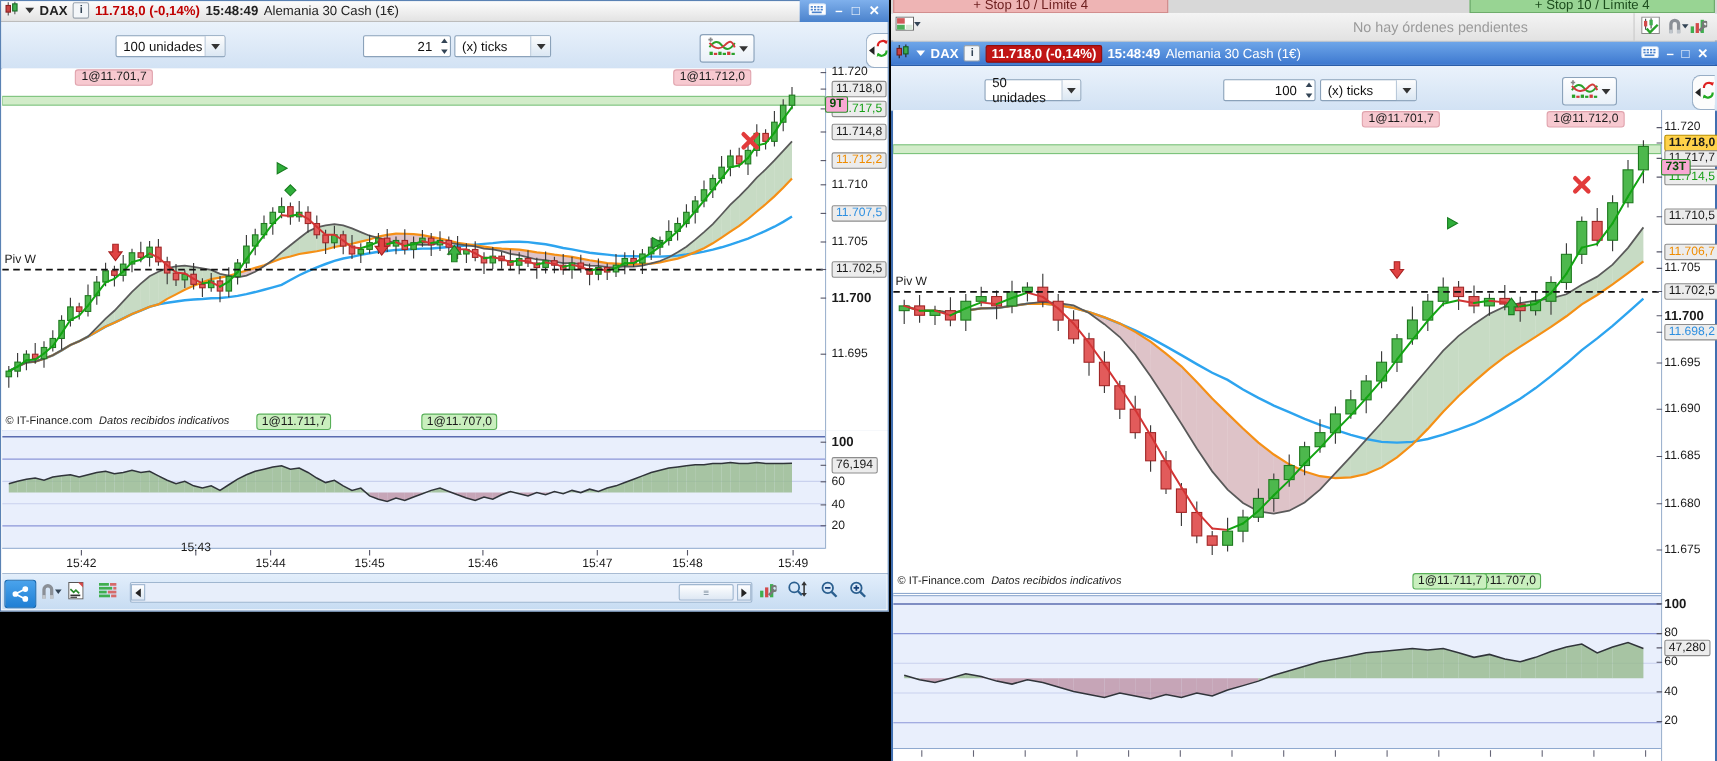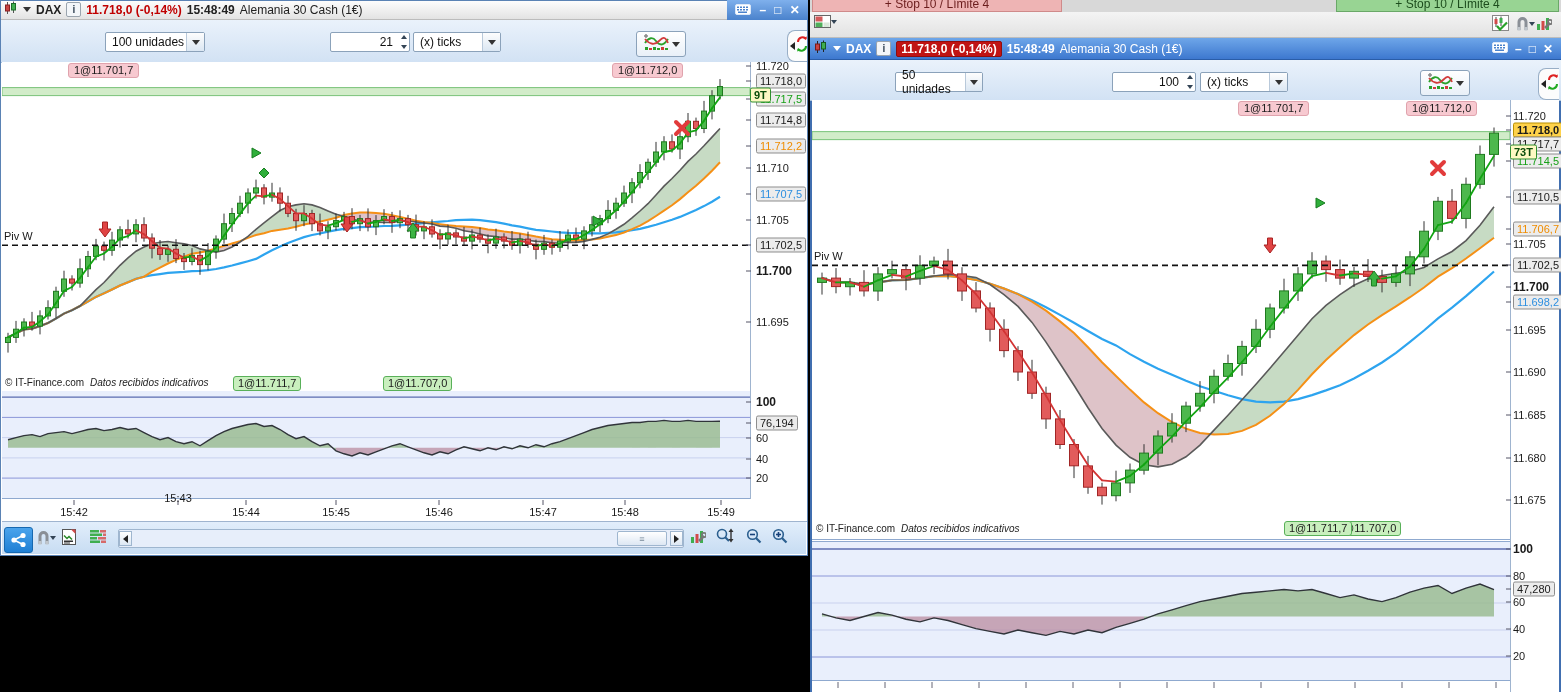--- a/index.html
+++ b/index.html
@@ -68,21 +68,21 @@
   #rw-tick-bg{left:812px;top:681px;width:698px;height:11px;background:#fff}
   
   #overlay{position:absolute;inset:0;z-index:30;pointer-events:none}
   .axis-lbl{position:absolute;font-size:11px;color:#1a1a1a;white-space:nowrap;line-height:13px}
   .vcenter{transform:translateY(-50%)}
   .tcenter{transform:translateX(-50%)}
   .bold{font-weight:bold;font-size:12px}
   .box{background:#ececec;border:1px solid #8d8d8d;padding:0 3px;border-radius:2px}
   .green{color:#18a018}.orange{color:#ef8c00}.blue{color:#2d8fe0}
   .yellow{background:#ffd24a;border-color:#b98f00;font-weight:bold}
-  .tickbadge{background:#fef9c3;border:1px solid #2f8f2f;color:#0a4d0a;padding:0 3px;font-weight:bold;border-radius:2px}
+  .tickbadge{background:#f9a8d4;border:1px solid #2f8f2f;color:#0a4d0a;padding:0 3px;font-weight:bold;border-radius:2px}
   .badge-pink{background:#f7c9d0;border:1px solid #e0a3ad;padding:0 5px;border-radius:3px}
   .badge-green{background:#c9efbe;border:1px solid #59b059;padding:0 4px;border-radius:3px}
   .copyright{position:absolute;font-size:10px;color:#222;z-index:31;white-space:nowrap}
   .copyright .it{font-style:italic;margin-left:6px}
   
   .scrollbar{position:absolute;left:118px;top:529px;width:566px;height:19px;background:#e7eefa;
              border:1px solid #9fb6cf;border-radius:2px;box-sizing:border-box}
   .sb-arrow{position:absolute;top:1px;bottom:1px;width:13px;background:linear-gradient(#fff,#dde8f4);
             border:1px solid #9fb6cf;display:flex;align-items:center;justify-content:center;box-sizing:border-box}
   .sb-thumb{position:absolute;right:16px;top:1px;bottom:1px;width:50px;background:linear-gradient(#ffffff,#dde7f3);
@@ -279,20 +279,21 @@
 <div id="rw-orders2" class="window">
   <span style="position:absolute;left:4px;top:3px;display:flex;align-items:center">
     <svg width="17" height="13">
         <rect x="0.5" y="0.5" width="16" height="12" fill="#fff" stroke="#666"></rect>
         <rect x="1.5" y="1.5" width="7" height="5" fill="#d25a5a"></rect>
         <rect x="1.5" y="7.5" width="7" height="4.5" fill="#4fae5a"></rect>
         <rect x="9.5" y="7.5" width="6" height="4.5" fill="#d9e8d9"></rect>
       </svg>
     <span class="tri-down-s"></span>
   </span>
+  <span class="order-seg" style="left:324px;width:352px">No hay órdenes pendientes</span>
   <span style="position:absolute;left:682px;top:3px">
     <svg width="17" height="16">
         <rect x="0.5" y="0.5" width="16" height="15" fill="#fff" stroke="#888"></rect>
         <line x1="4" y1="2" x2="4" y2="12" stroke="#444"></line>
         <rect x="2.5" y="4" width="3" height="5" fill="#d24a4a"></rect>
         <line x1="9" y1="1.5" x2="9" y2="11" stroke="#444"></line>
         <rect x="7.5" y="3" width="3" height="5" fill="#3fae4f"></rect>
         <path d="M5,11 l3,3.5 l7,-7" stroke="#2aa12a" stroke-width="2.2" fill="none"></path>
       </svg>
   </span>

